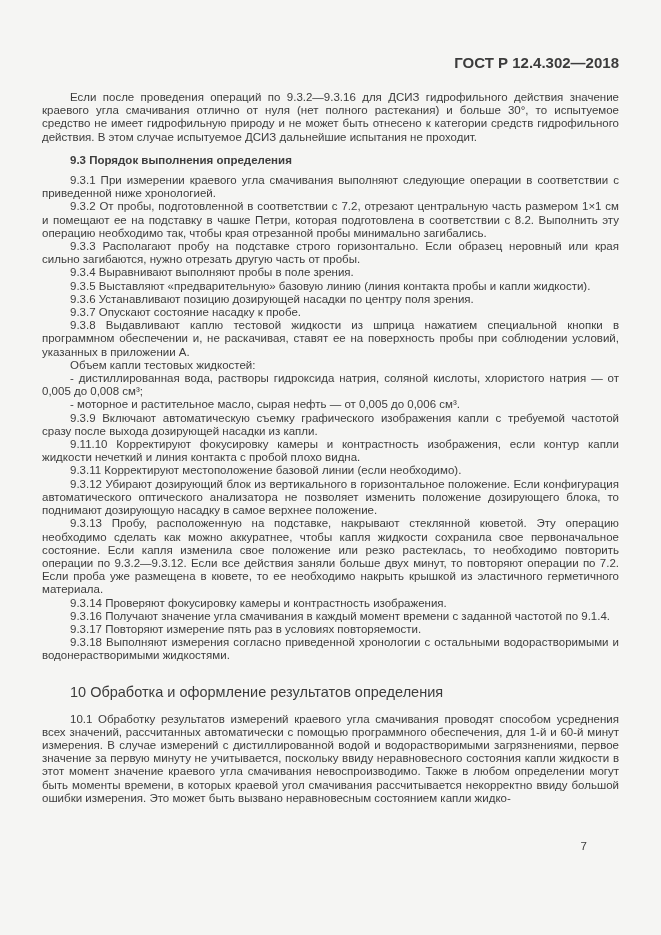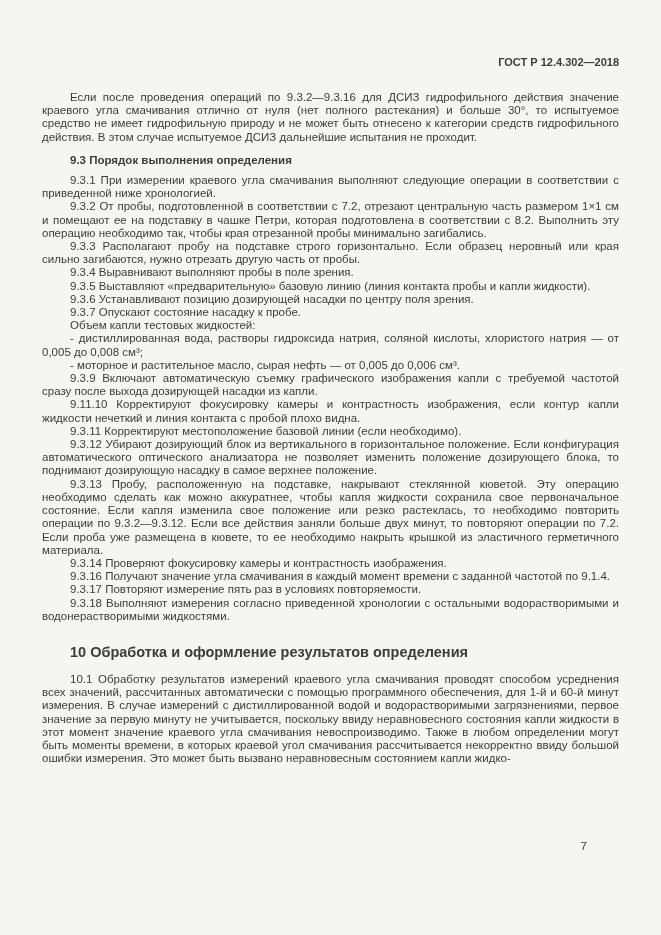--- a/index.html
+++ b/index.html
@@ -12,21 +12,21 @@
     width: 661px;
     height: 935px;
     box-sizing: border-box;
     background: #f5f5f3;
     font-family: "Liberation Sans", sans-serif;
     color: #3c3c3c;
     padding: 56px 42px 0 42px;
     overflow: hidden;
   }
   .doc-header {
-    font-size: 11px;
+    font-size: 15px;
     font-weight: bold;
     text-align: right;
     line-height: 13px;
     margin: 0 0 22px 0;
   }
   p.body {
     font-size: 11.5px;
     line-height: 13.2px;
     text-align: justify;
     text-indent: 28px;
@@ -34,21 +34,21 @@
   }
   p.sub-heading {
     font-size: 11.5px;
     font-weight: bold;
     line-height: 13.2px;
     text-indent: 28px;
     margin: 10px 0 7px 0;
   }
   h2.main-heading {
     font-size: 14.5px;
-    font-weight: bold;
+    font-weight: normal;
     line-height: 18px;
     text-indent: 28px;
     margin: 20px 0 12px 0;
   }
   .page-number {
     position: absolute;
     top: 840px;
     right: 74px;
     font-size: 11.5px;
     line-height: 13px;
@@ -65,20 +65,21 @@
 
   <p class="sub-heading">9.3 Порядок выполнения определения</p>
 
   <p class="body">9.3.1 При измерении краевого угла смачивания выполняют следующие операции в соответствии с приведенной ниже хронологией.</p>
   <p class="body">9.3.2 От пробы, подготовленной в соответствии с 7.2, отрезают центральную часть размером 1×1 см и помещают ее на подставку в чашке Петри, которая подготовлена в соответствии с 8.2. Выполнить эту операцию необходимо так, чтобы края отрезанной пробы минимально загибались.</p>
   <p class="body">9.3.3 Располагают пробу на подставке строго горизонтально. Если образец неровный или края сильно загибаются, нужно отрезать другую часть от пробы.</p>
   <p class="body">9.3.4 Выравнивают выполняют пробы в поле зрения.</p>
   <p class="body">9.3.5 Выставляют «предварительную» базовую линию (линия контакта пробы и капли жидкости).</p>
   <p class="body">9.3.6 Устанавливают позицию дозирующей насадки по центру поля зрения.</p>
   <p class="body">9.3.7 Опускают состояние насадку к пробе.</p>
+  <p class="body">9.3.8 Выдавливают каплю тестовой жидкости из шприца нажатием специальной кнопки в программном обеспечении и, не раскачивая, ставят ее на поверхность пробы при соблюдении условий, указанных в приложении А.</p>
 
   <p class="body">Объем капли тестовых жидкостей:</p>
   <p class="body">- дистиллированная вода, растворы гидроксида натрия, соляной кислоты, хлористого натрия — от 0,005 до 0,008 см³;</p>
   <p class="body">- моторное и растительное масло, сырая нефть — от 0,005 до 0,006 см³.</p>
 
   <p class="body">9.3.9 Включают автоматическую съемку графического изображения капли с требуемой частотой сразу после выхода дозирующей насадки из капли.</p>
   <p class="body">9.11.10 Корректируют фокусировку камеры и контрастность изображения, если контур капли жидкости нечеткий и линия контакта с пробой плохо видна.</p>
   <p class="body">9.3.11 Корректируют местоположение базовой линии (если необходимо).</p>
   <p class="body">9.3.12 Убирают дозирующий блок из вертикального в горизонтальное положение. Если конфигурация автоматического оптического анализатора не позволяет изменить положение дозирующего блока, то поднимают дозирующую насадку в самое верхнее положение.</p>
   <p class="body">9.3.13 Пробу, расположенную на подставке, накрывают стеклянной кюветой. Эту операцию необходимо сделать как можно аккуратнее, чтобы капля жидкости сохранила свое первоначальное состояние. Если капля изменила свое положение или резко растеклась, то необходимо повторить операции по 9.3.2—9.3.12. Если все действия заняли больше двух минут, то повторяют операции по 7.2. Если проба уже размещена в кювете, то ее необходимо накрыть крышкой из эластичного герметичного материала.</p>

